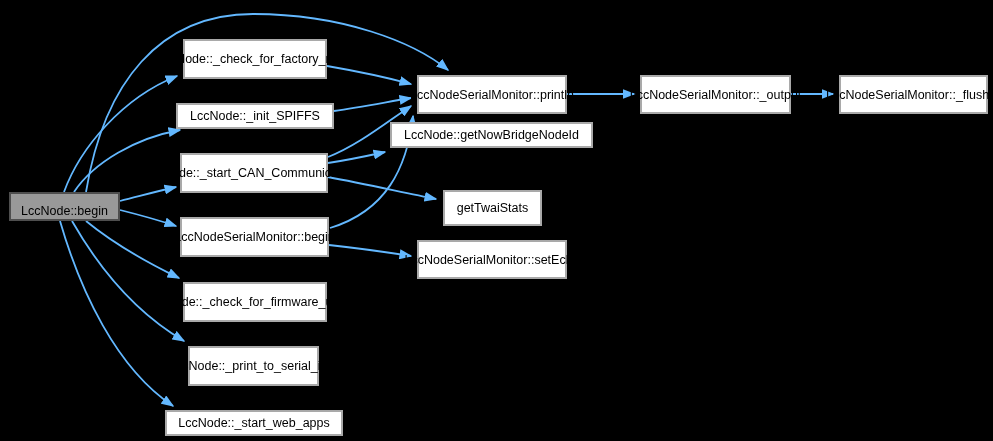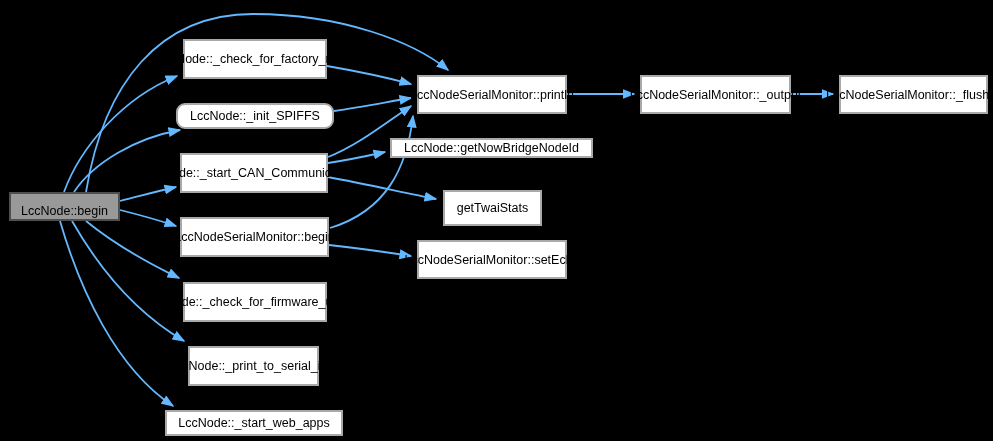--- a/index.html
+++ b/index.html
@@ -59,21 +59,21 @@
       </g>
   </svg>
   <div id="node-layer">
       <div class="node root" style="left: 9px; top: 192px; width: 111px; height: 29px;">
         <span>LccNode::begin</span>
       </div>
       <div class="node" style="left: 183px; top: 39px; width: 144px; height: 40px;">
         <span>LccNode::_check_for</span>
         <span>_factory_reset</span>
       </div>
-      <div class="node" style="left: 176px; top: 103px; width: 158px; height: 26px; border-radius: 9px;">
+      <div class="node" style="left: 176px; top: 103px; width: 158px; height: 26px;">
         <span>LccNode::_init_SPIFFS</span>
       </div>
       <div class="node" style="left: 180px; top: 153px; width: 148px; height: 40px;">
         <span>LccNode::_start_CAN</span>
         <span>_Communications</span>
       </div>
       <div class="node" style="left: 180px; top: 217px; width: 149px; height: 40px;">
         <span>LccNodeSerialMonitor</span>
         <span>::begin</span>
       </div>
@@ -85,21 +85,21 @@
         <span>LccNode::_print_to</span>
         <span>_serial_info</span>
       </div>
       <div class="node" style="left: 165px; top: 410px; width: 178px; height: 26px; align-items: center;">
         <span>LccNode::_start_web_apps</span>
       </div>
       <div class="node" style="left: 417px; top: 75px; width: 150px; height: 39px;">
         <span>LccNodeSerialMonitor</span>
         <span>::println</span>
       </div>
-      <div class="node" style="left: 390px; top: 138px; width: 203px; height: 20px;">
+      <div class="node" style="left: 390px; top: 122px; width: 203px; height: 26px;">
         <span>LccNode::getNowBridgeNodeId</span>
       </div>
       <div class="node" style="left: 443px; top: 190px; width: 99px; height: 36px;">
         <span>getTwaiStats</span>
       </div>
       <div class="node" style="left: 417px; top: 240px; width: 150px; height: 39px;">
         <span>LccNodeSerialMonitor</span>
         <span>::setEcho</span>
       </div>
       <div class="node" style="left: 640px; top: 75px; width: 151px; height: 39px;">

